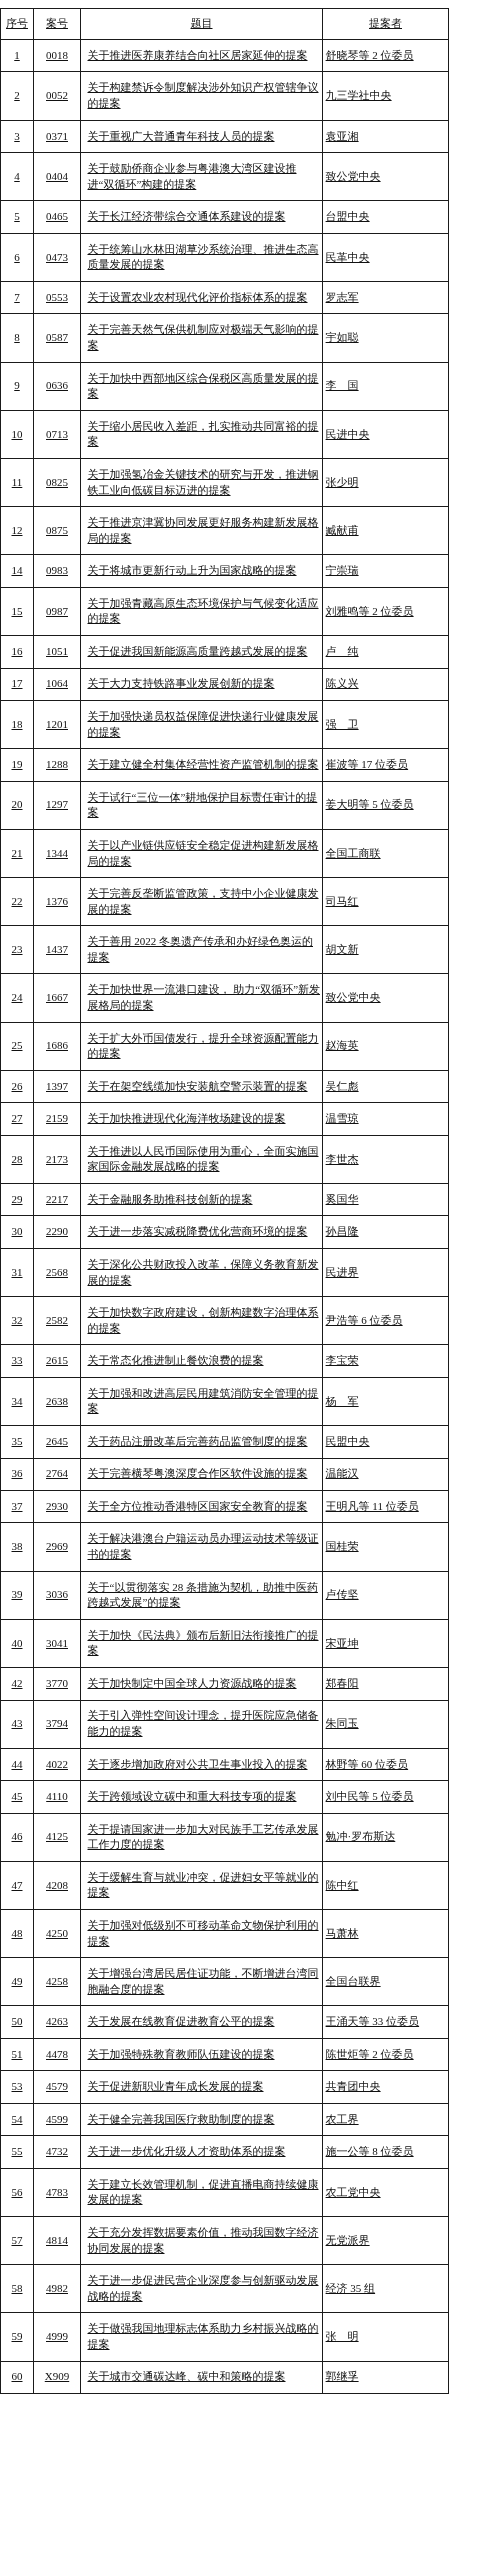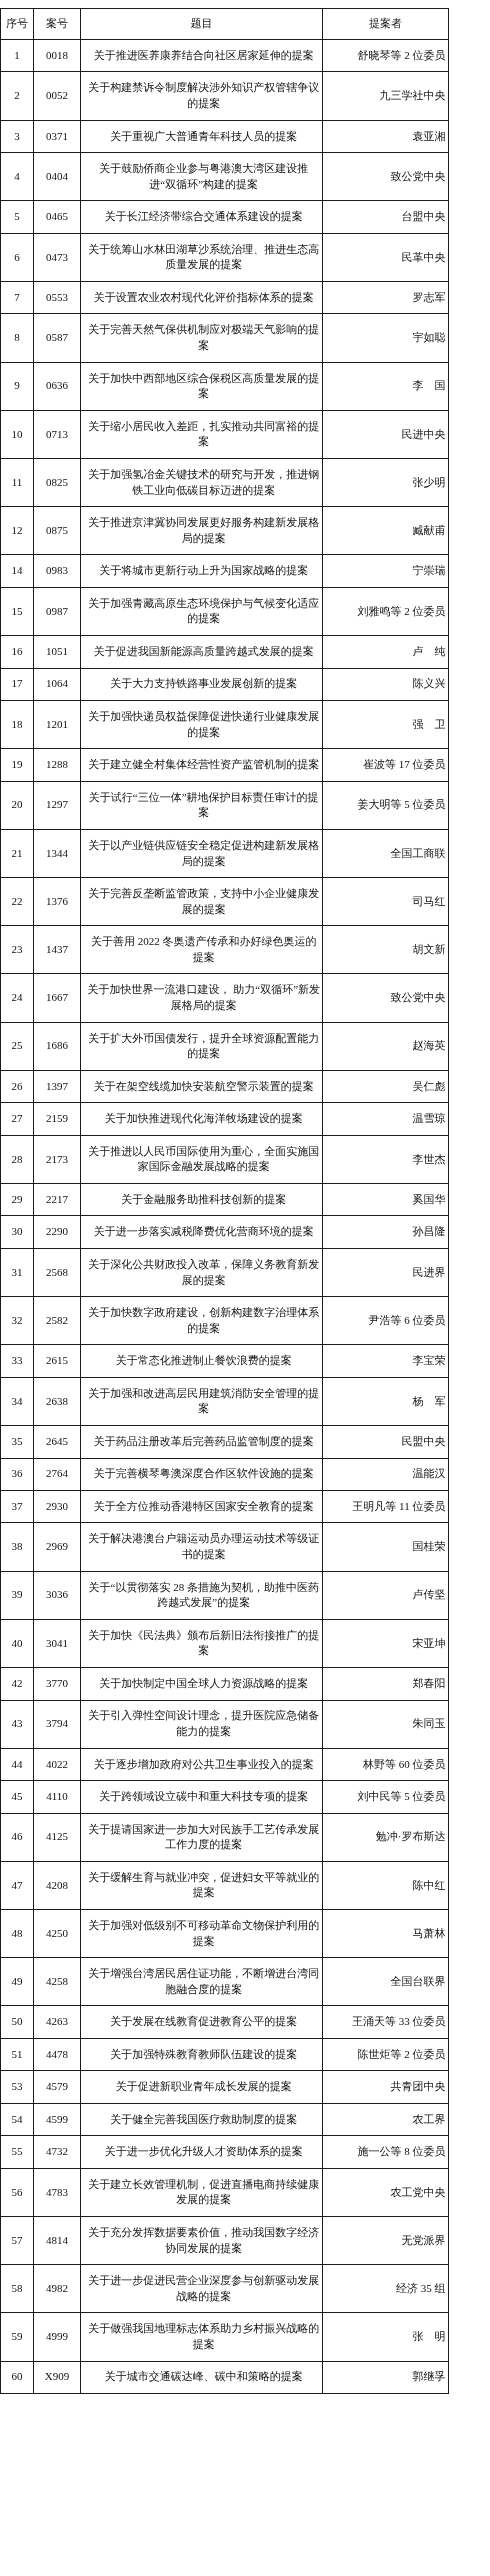--- a/index.html
+++ b/index.html
@@ -9,20 +9,21 @@
   }
   body {
     width: 491px;
     font-family: "Liberation Serif", "DejaVu Serif", serif;
     color: #111;
   }
   .page {
     width: 429px;
     padding: 7.9px 0 26px 0;
     box-sizing: border-box;
+    text-decoration: underline;
   }
   table.proposal-table {
     border-collapse: collapse;
     margin: 0 auto;
     width: 448px;
     table-layout: fixed;
     border: 1.3px solid #1a1a1a;
   }
   .proposal-table th,
   .proposal-table td {
@@ -42,26 +43,26 @@
   .col-seq      { width: 33px; }
   .col-case     { width: 47px; }
   .col-title    { width: 242px; }
   .col-proposer { width: 126px; }
   td.cell-seq, td.cell-case {
     text-align: center;
     padding-left: 1.3px;
     padding-right: 1.3px;
   }
   td.cell-title {
-    text-align: center;
+    text-align: left;
     padding-left: 6.5px;
     padding-right: 2px;
   }
   td.cell-proposer {
-    text-align: right;
+    text-align: left;
     padding-left: 2.6px;
     padding-right: 2.6px;
   }
 </style>
 </head>
 <body>
 
 <div class="page">
   <table class="proposal-table">
     <colgroup>

